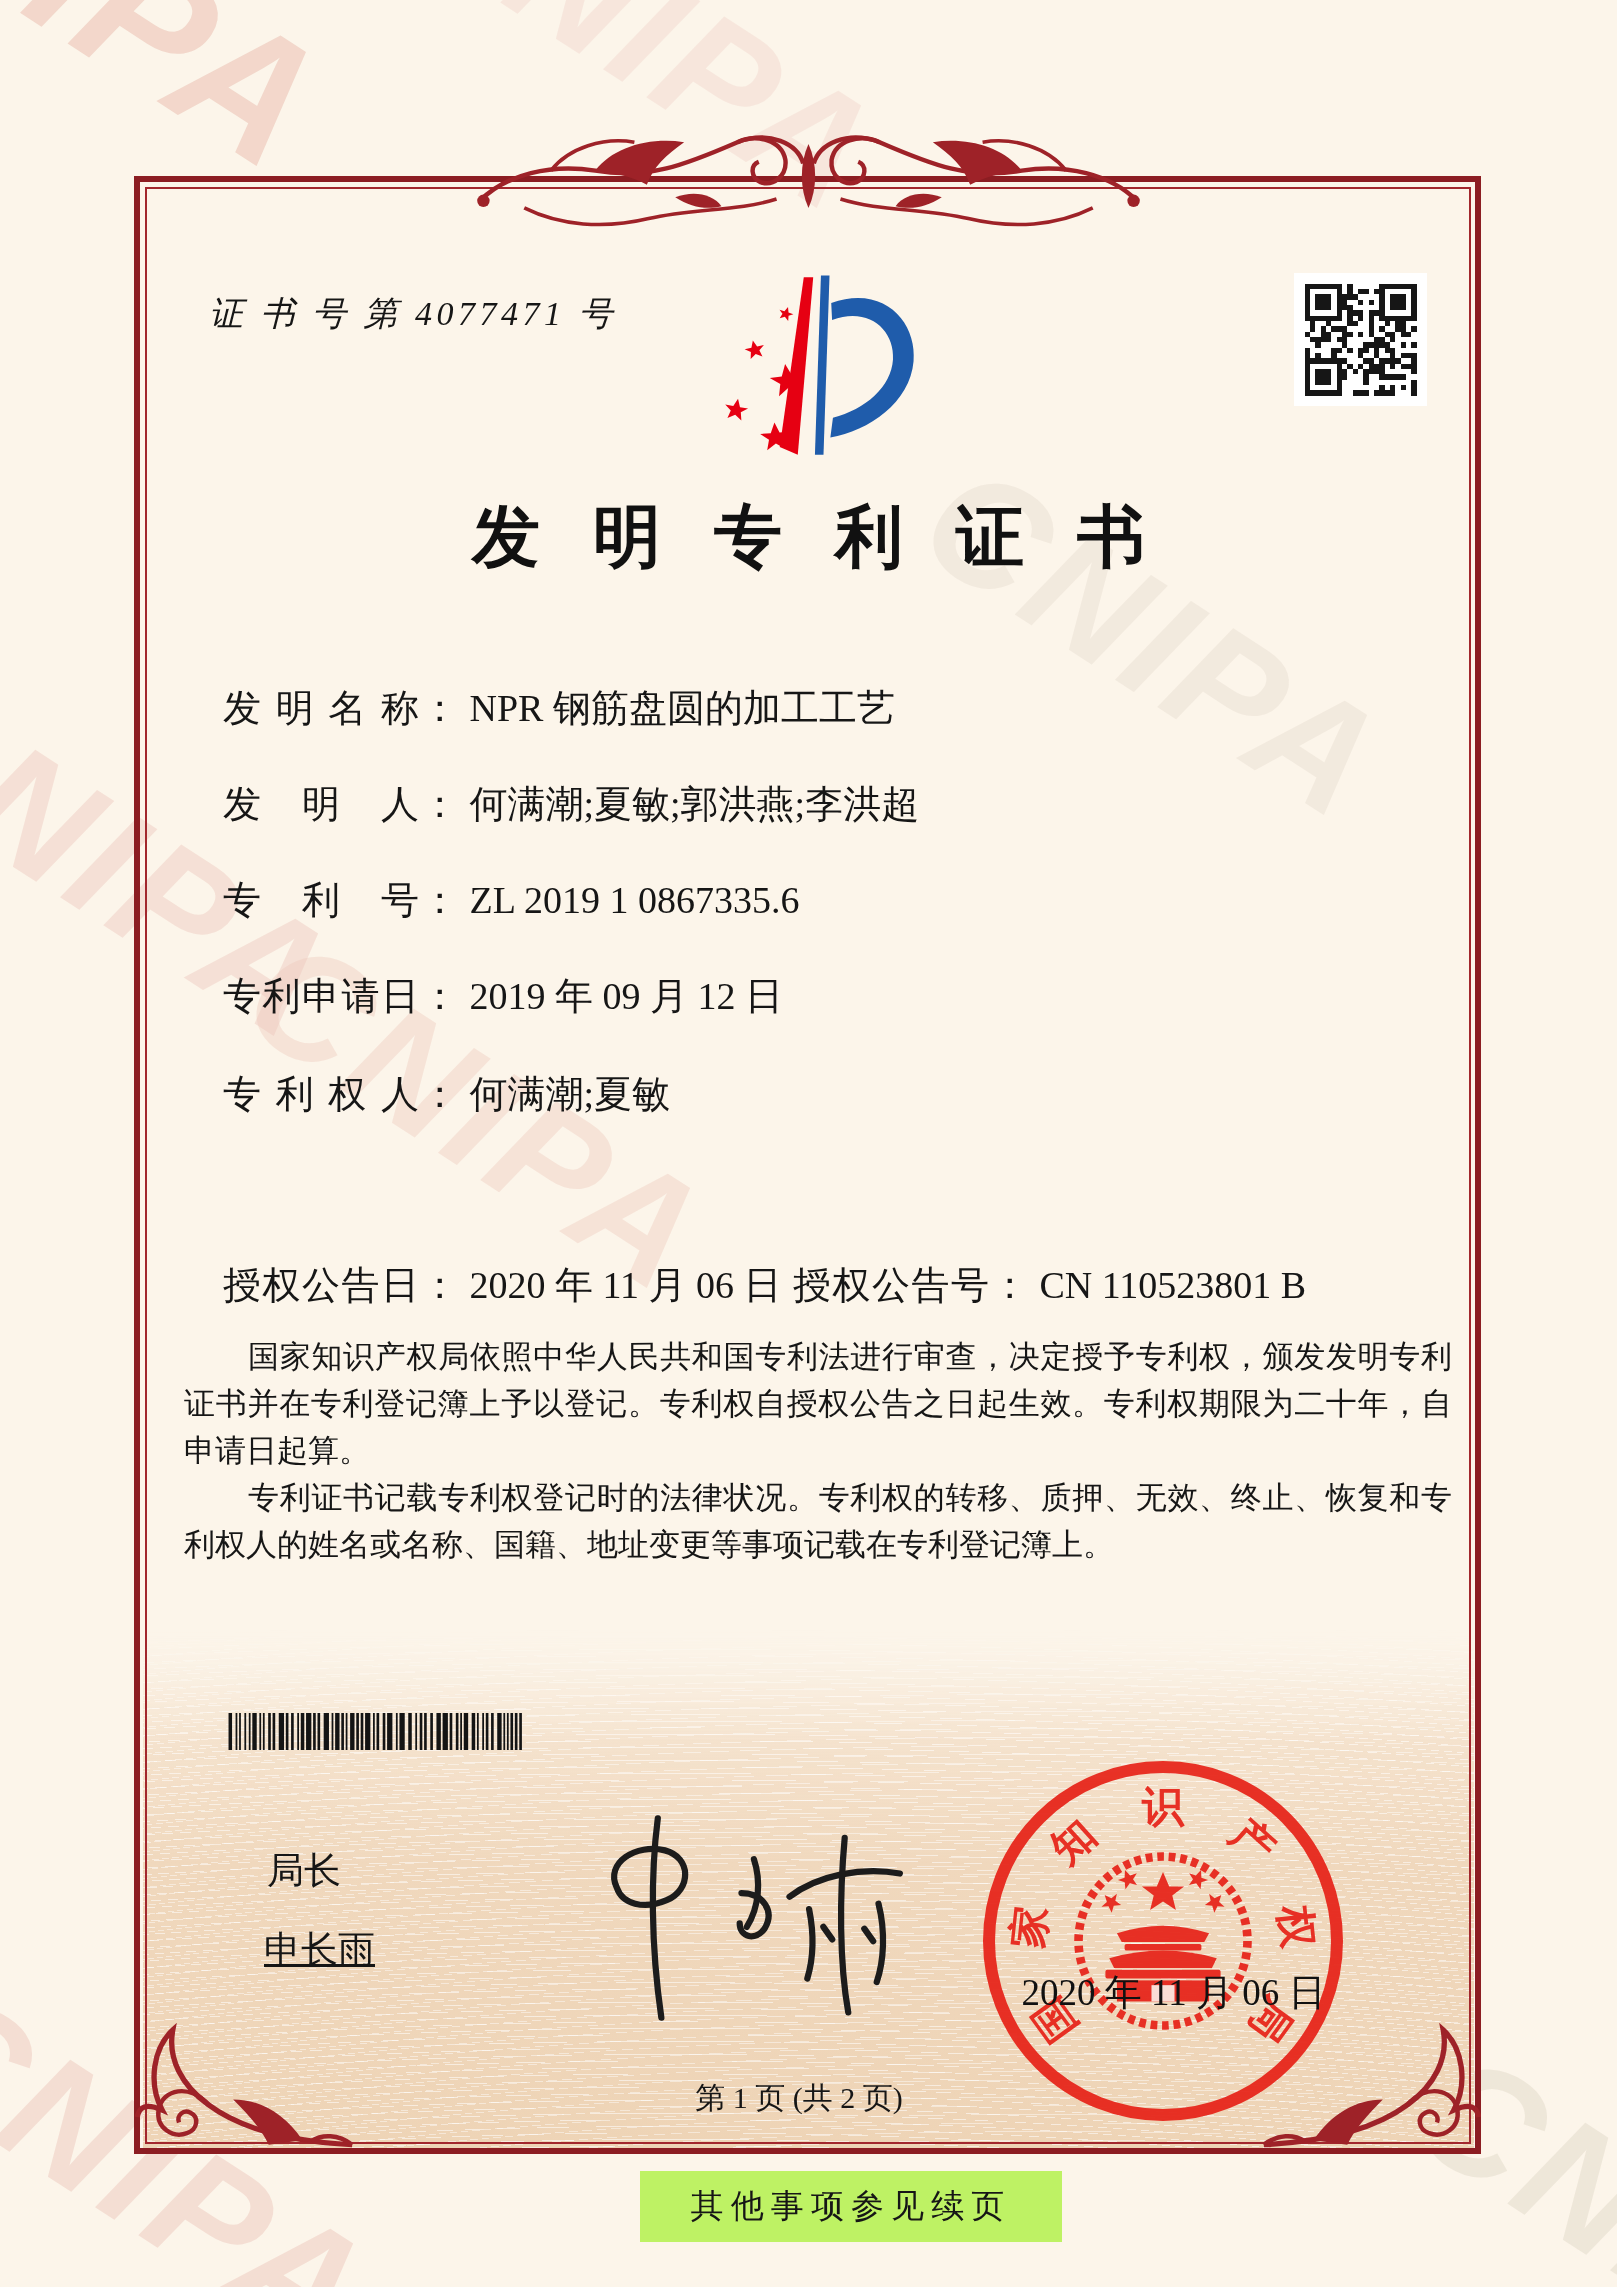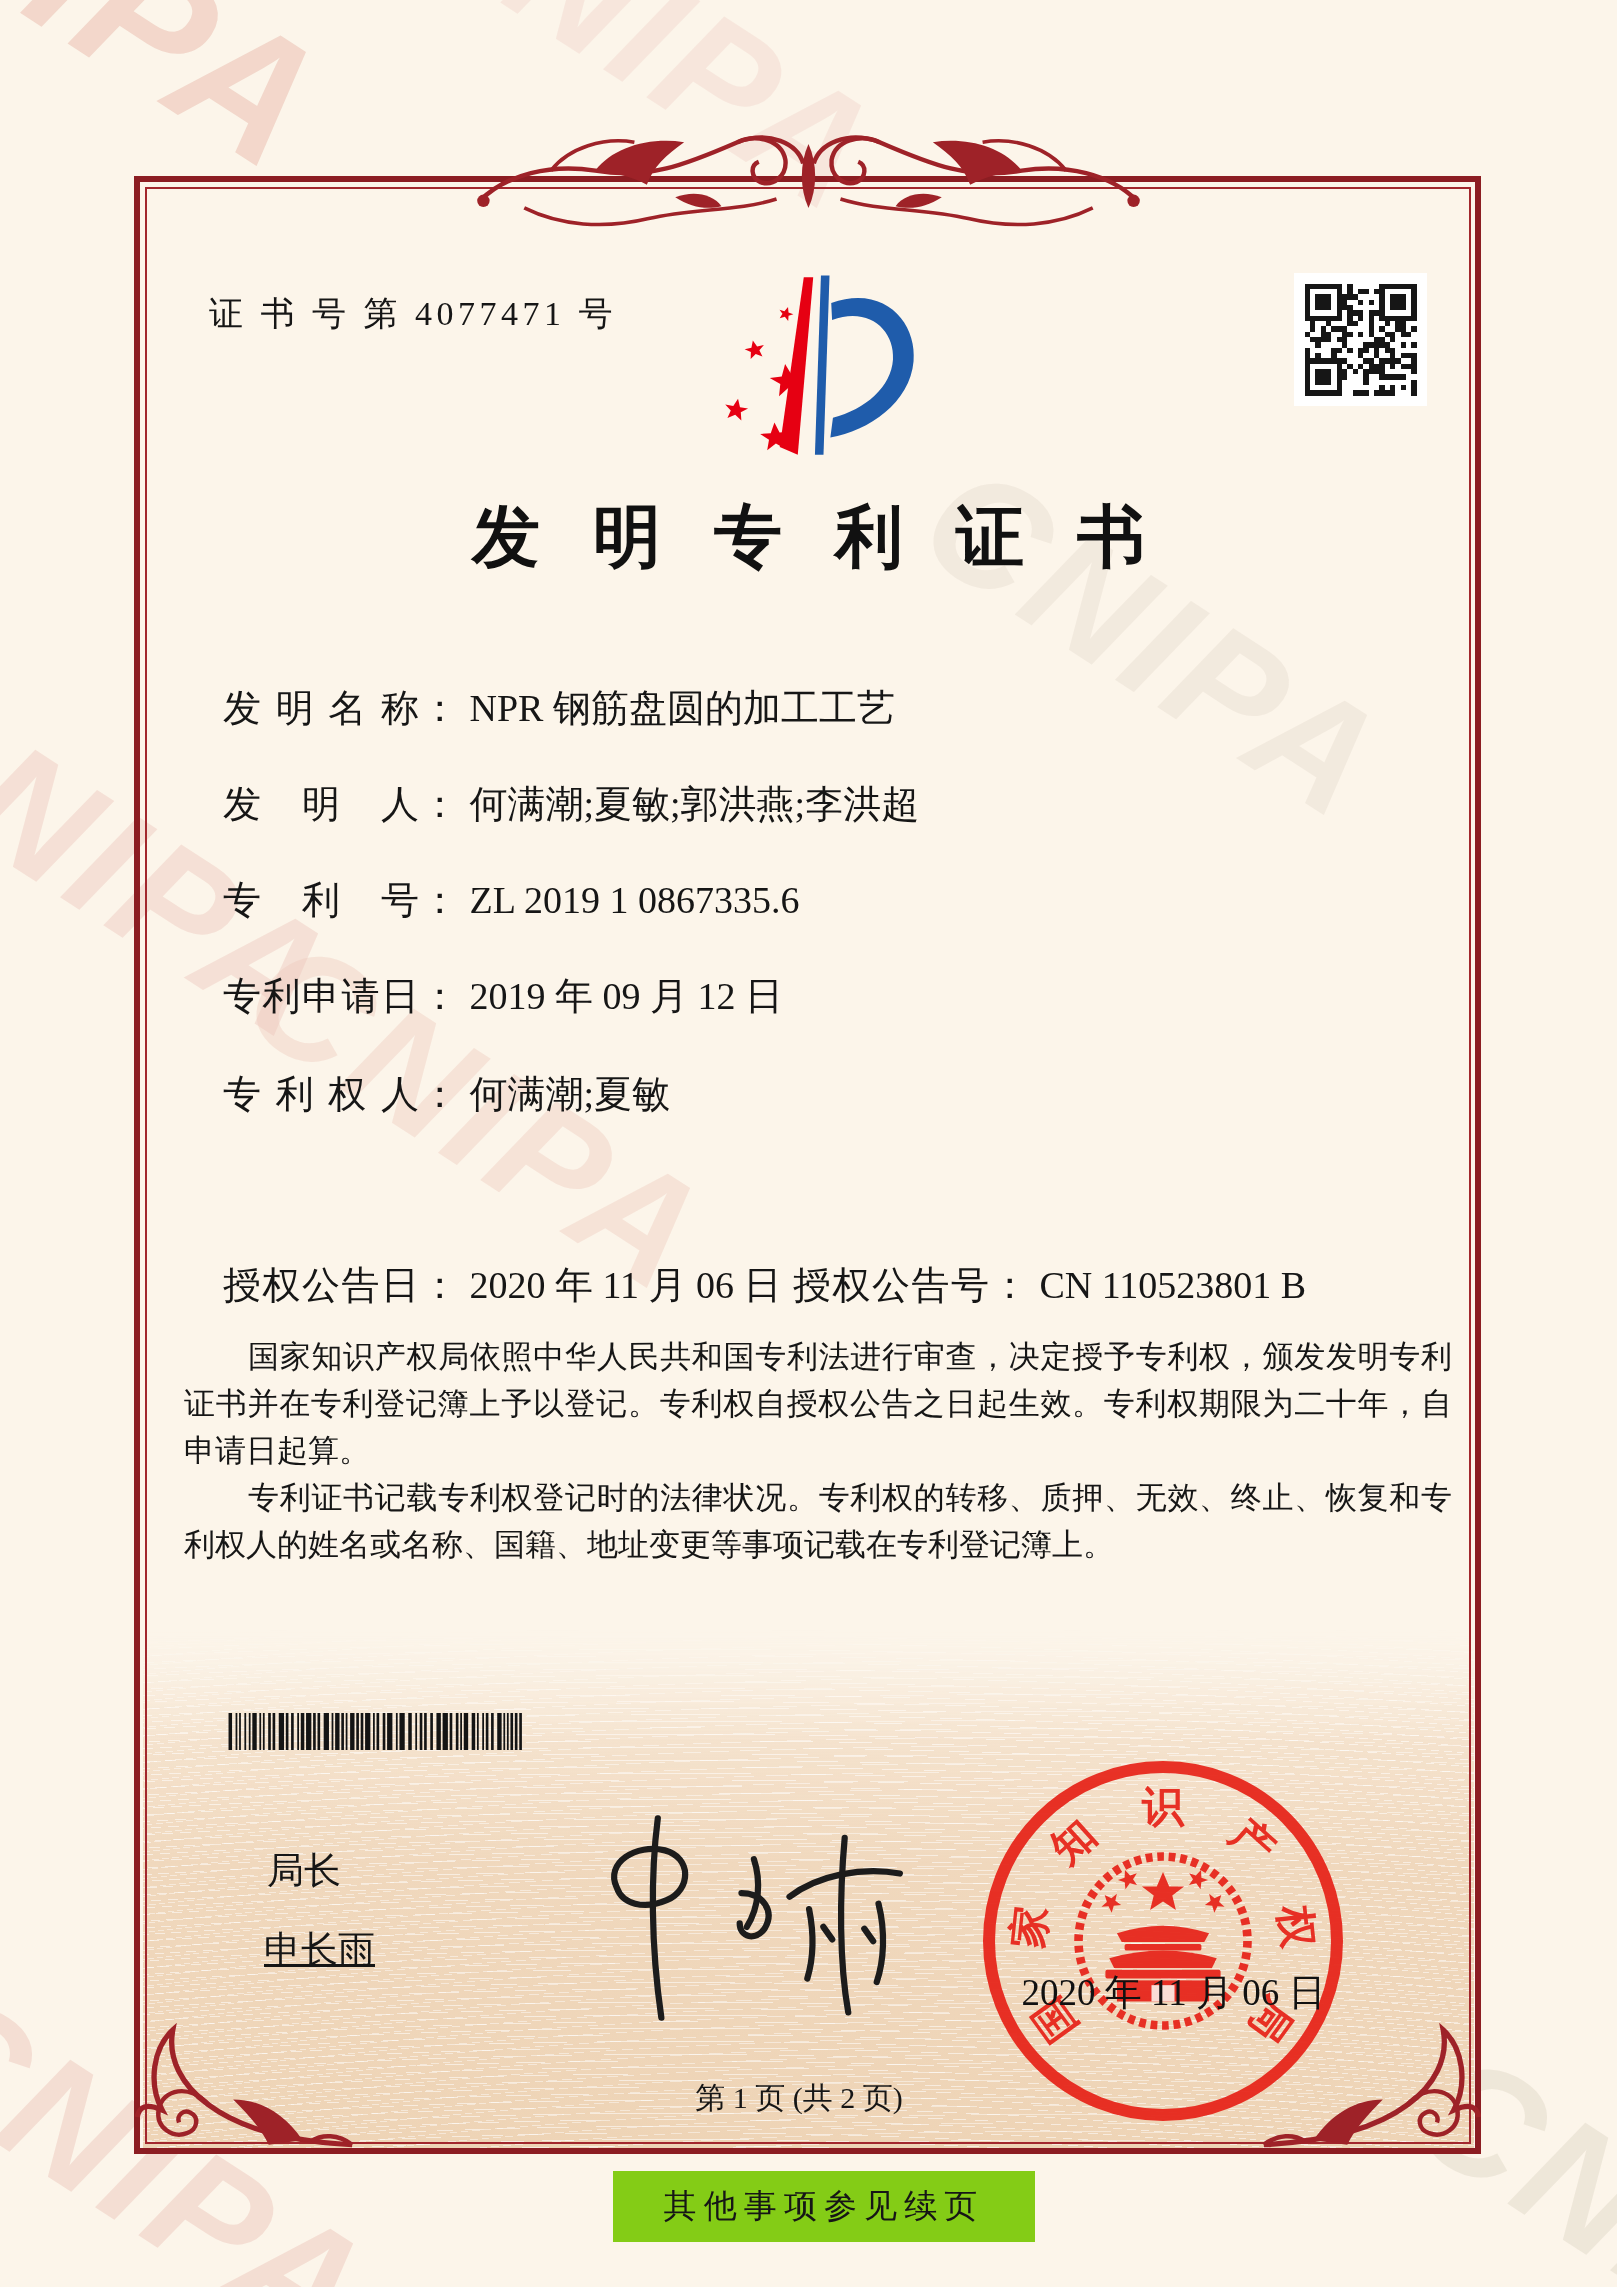--- a/index.html
+++ b/index.html
@@ -37,21 +37,21 @@
   .border-outer{
     position:absolute;z-index:3;left:134px;top:176px;width:1347px;height:1978px;
     border:6.2px solid #8c1d22;box-sizing:border-box;
   }
   .border-inner{position:absolute;inset:4.5px;border:2.7px solid #a2272d;}
   .top-ornament{position:absolute;z-index:4;left:470px;top:112px;}
   .corner-fl{position:absolute;z-index:4;top:2007px;}
   .corner-fl.right{left:1258px;}
   .corner-fl.left{left:135px;transform:scaleX(-1);}
   
-  .cert-no{position:absolute;z-index:5;left:209px;top:291px;font-size:34px;letter-spacing:4.5px;}
+  .cert-no{position:absolute;z-index:5;left:209px;top:291px;font-size:34px;letter-spacing:4.5px;font-style:italic;}
   .logo{position:absolute;z-index:5;left:700px;top:261px;}
   .qr{position:absolute;z-index:5;left:1294px;top:273px;background:#fff;padding:10.7px;}
   .qr-grid{width:112px;height:112px;display:grid;grid-template-columns:repeat(21,1fr);grid-template-rows:repeat(21,1fr);}
   .qr-grid i{display:block;}
   .qr-grid i.on{background:#161616;}
   .title{
     position:absolute;z-index:5;left:0;top:492px;width:1617px;margin:0;
     text-align:center;font-size:68px;font-weight:700;letter-spacing:53px;text-indent:53px;color:#111;
   }
   
@@ -79,21 +79,21 @@
   .seal-char{
     position:absolute;left:50%;top:50%;font-size:42px;font-weight:700;color:#e7271c;
     font-family:"Liberation Serif","DejaVu Serif",serif;
   }
   .seal-date{
     position:absolute;z-index:7;left:973px;top:1968px;width:401px;text-align:center;
     font-size:37px;color:#111;white-space:nowrap;
   }
   .page-no{position:absolute;z-index:5;left:0;top:2078px;width:1542px;text-align:center;font-size:30px;margin-left:28px;}
   .note{
-    position:absolute;z-index:5;left:613px;top:2171px;width:422px;height:71px;background:#84cc16;
+    position:absolute;z-index:5;left:640px;top:2171px;width:422px;height:71px;background:#bef264;
     display:flex;align-items:center;justify-content:center;
   }
   .note span{font-size:33px;letter-spacing:7.1px;}
   .orn-stroke{stroke:#9e2228;fill:none;}
   .orn-fill{fill:#9e2228;}
 </style>
 </head>
 <body>
 
 <div class="page">

